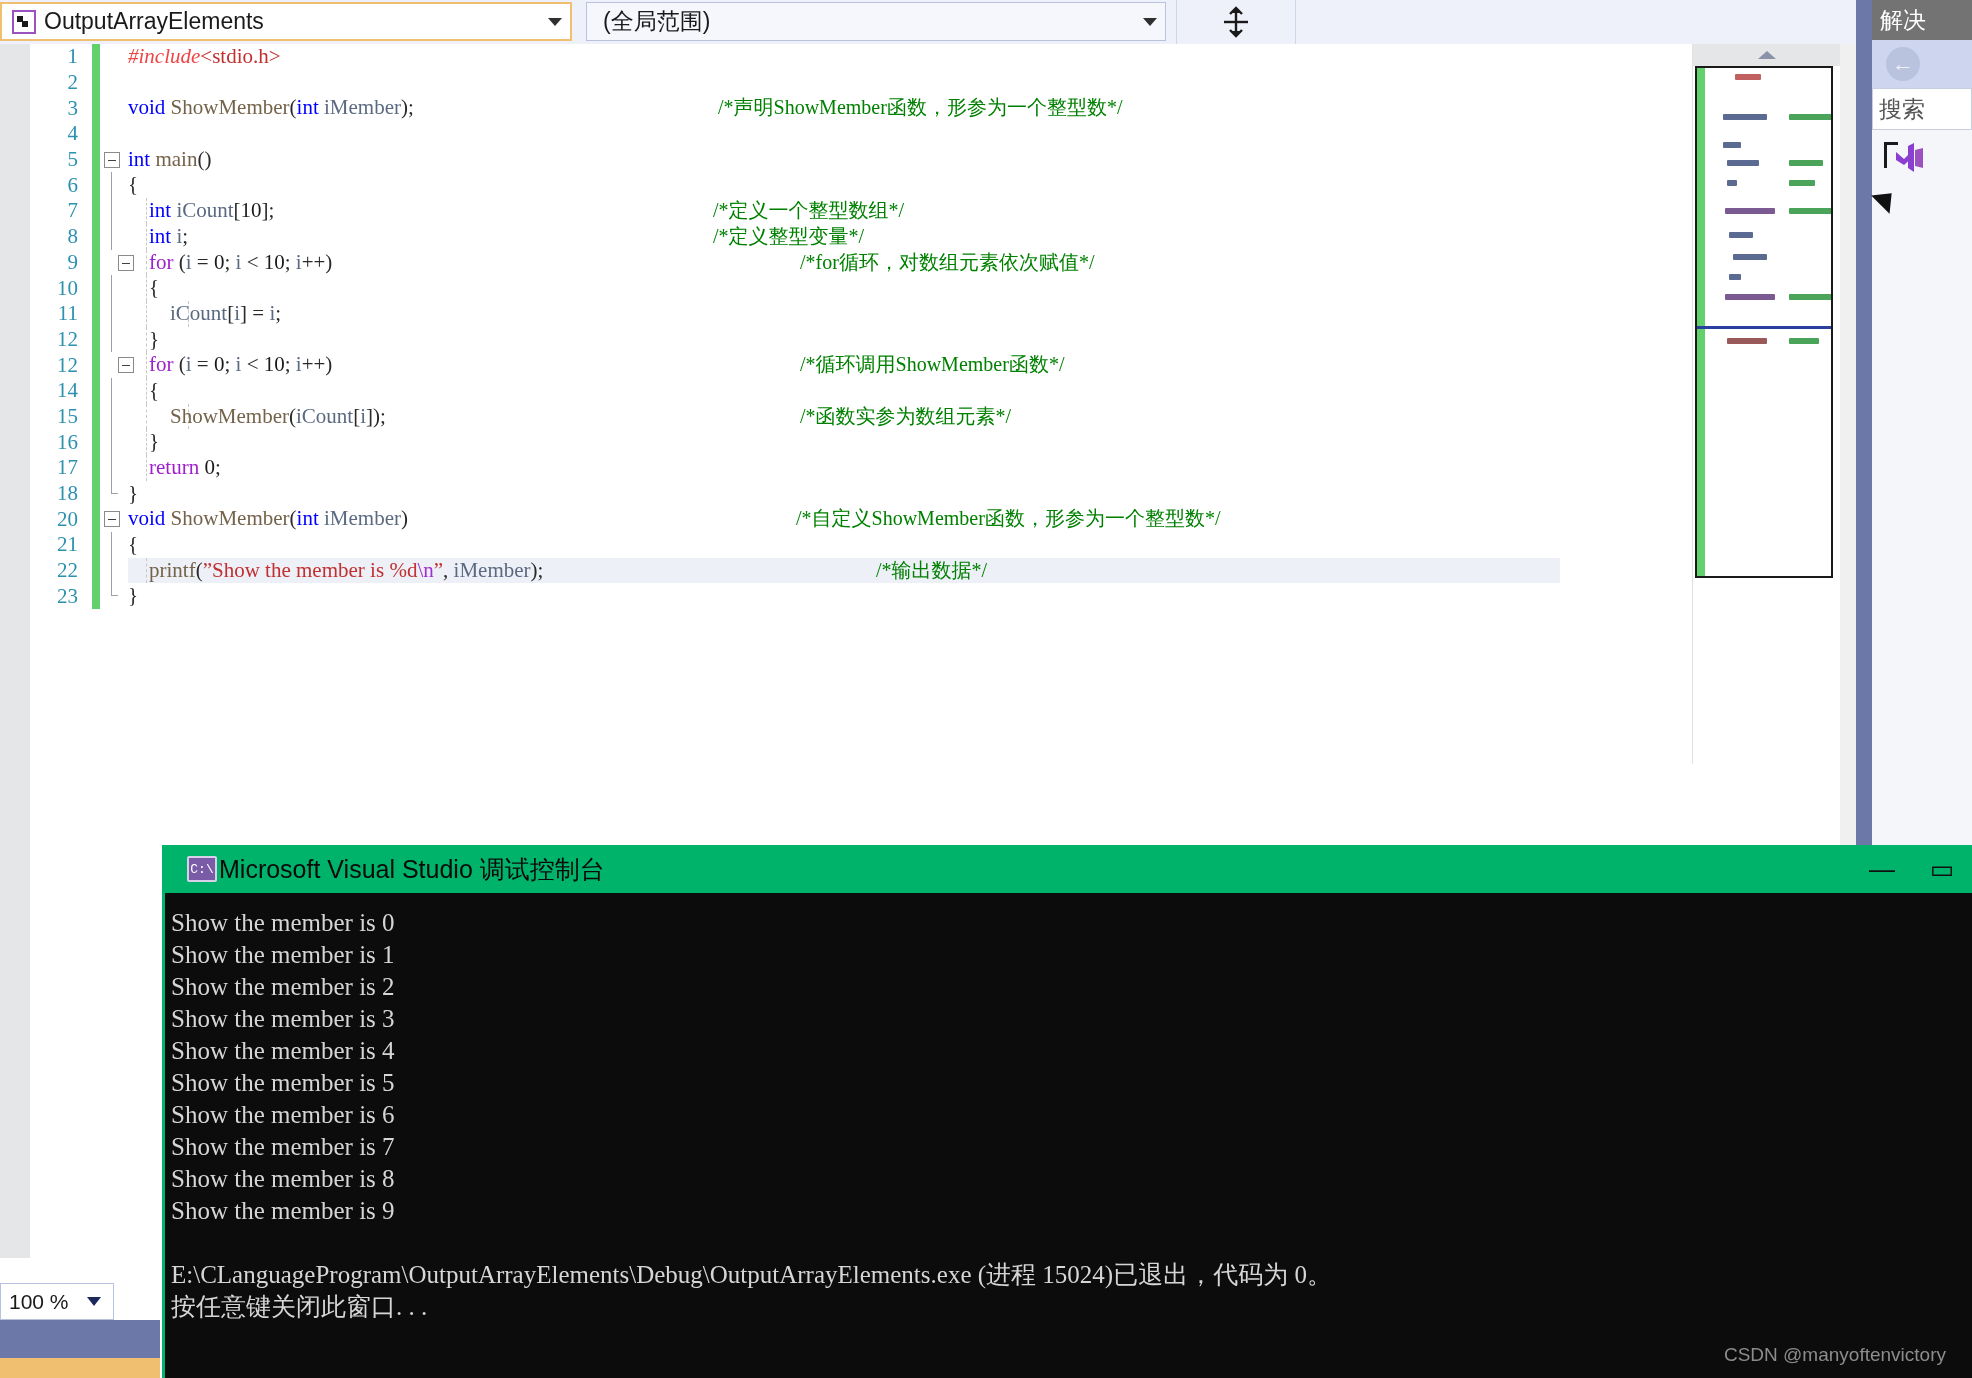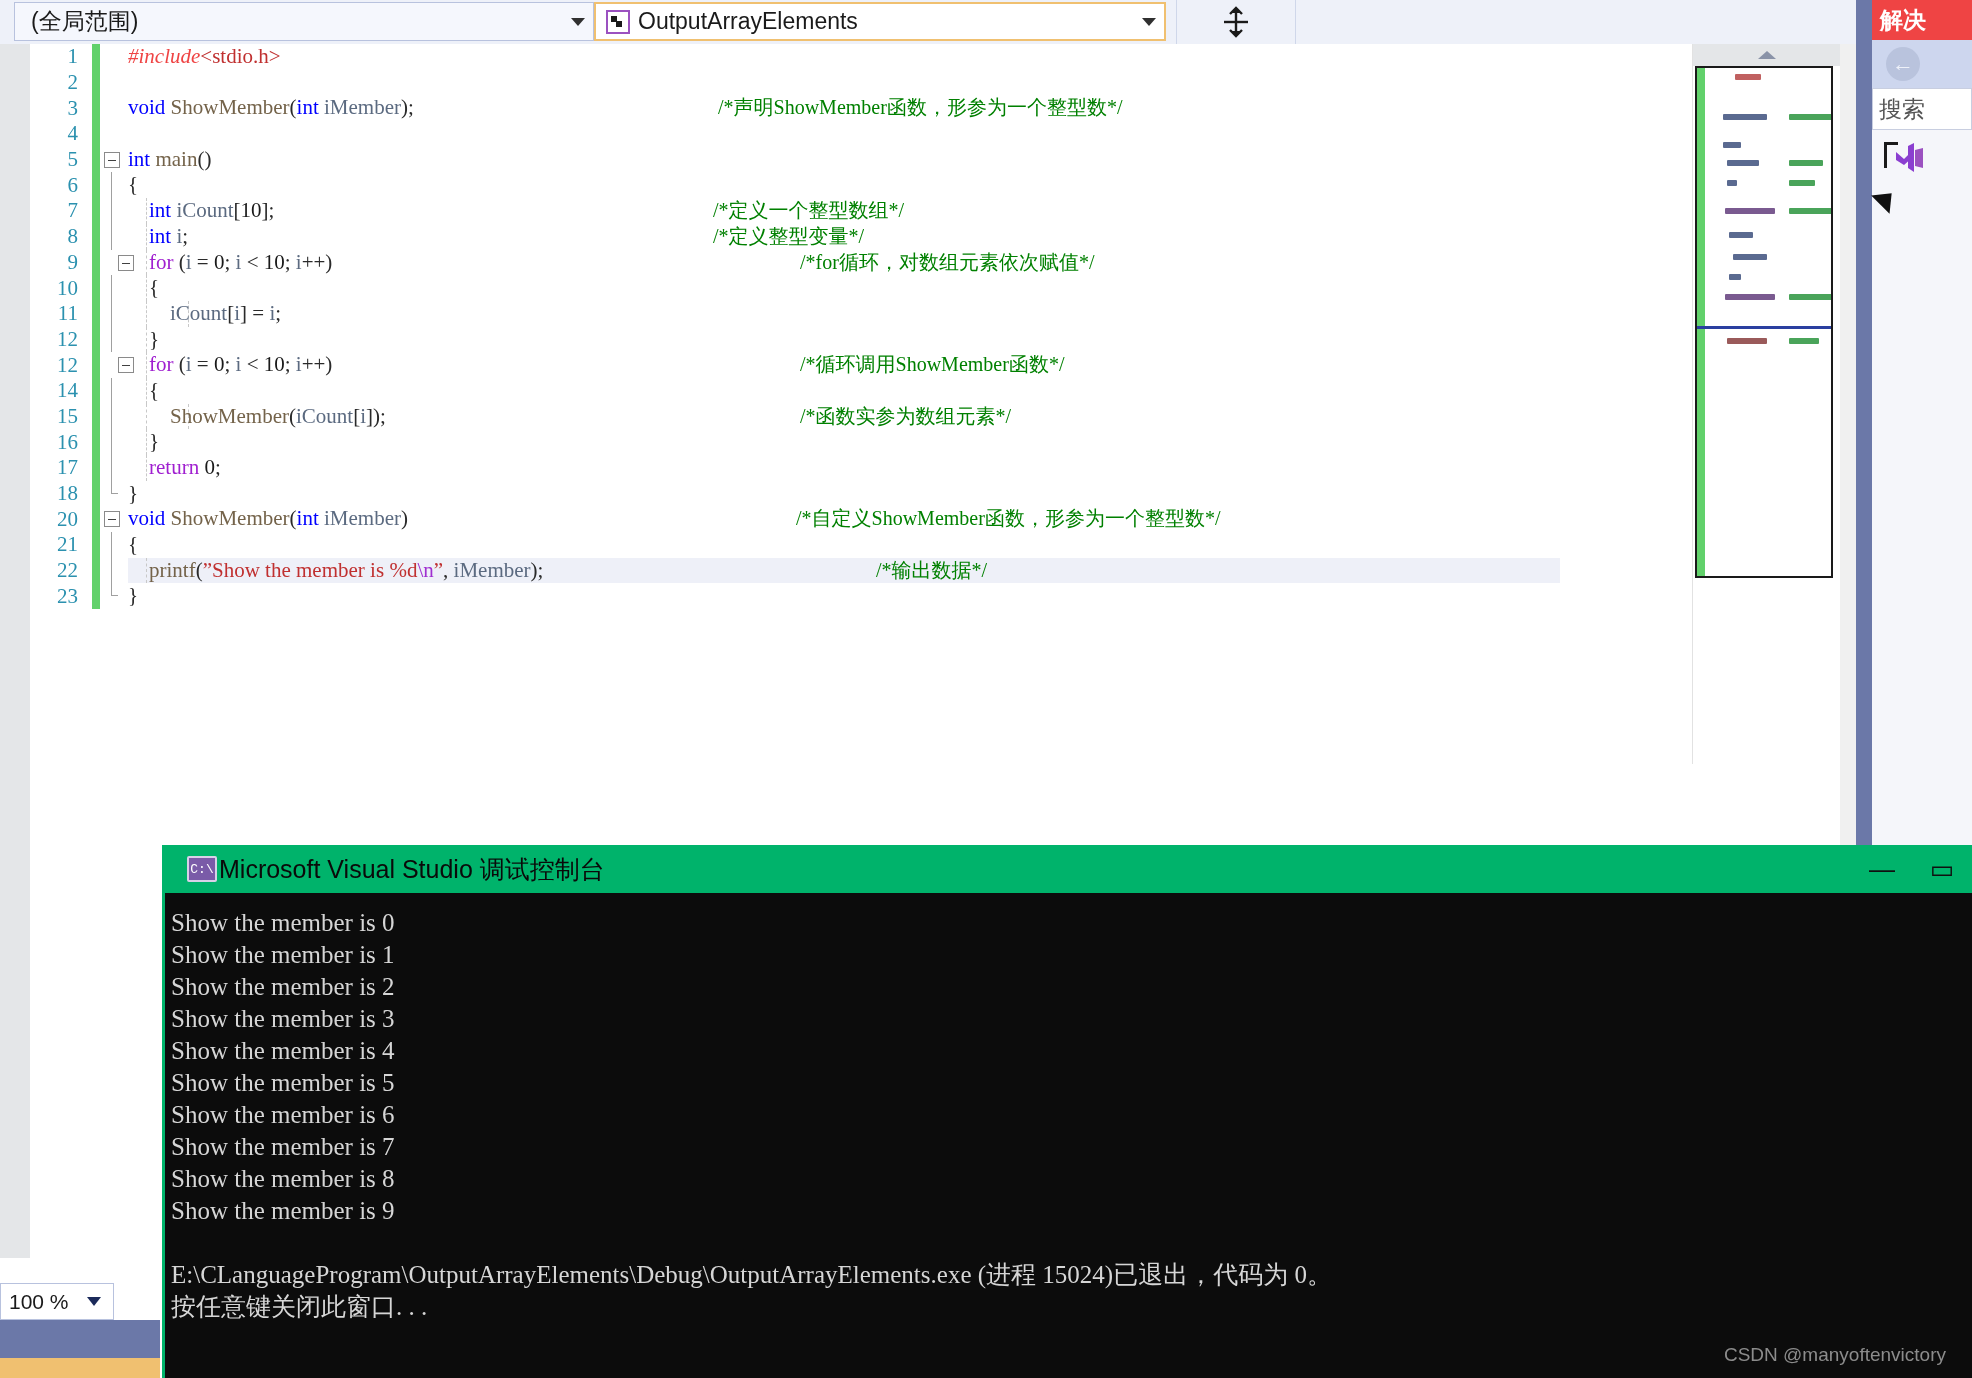--- a/index.html
+++ b/index.html
@@ -147,22 +147,22 @@
   .solution {
     position: absolute; left: 1856px; top: 0; width: 116px; height: 1378px;
     background: #f5f6fa;
   }
   .sol-edge {
     position: absolute; left: 0; top: 0; width: 16px; height: 1378px;
     background: #6b78a8;
   }
   .sol-title {
     position: absolute; left: 16px; top: 0; width: 100px; height: 40px;
-    background: #ef4444; color: #ffffff;
-    font-size: 23px; display: flex; align-items: center; padding-left: 8px; font-weight: bold;
+    background: #737373; color: #ffffff;
+    font-size: 23px; display: flex; align-items: center; padding-left: 8px;
   }
   .sol-toolbar {
     position: absolute; left: 16px; top: 40px; width: 100px; height: 48px;
     background: #cdd6ee; display: flex; align-items: center; padding-left: 14px;
   }
   .back-circle {
     width: 34px; height: 34px; border-radius: 50%; background: #b9c3dd;
     display: flex; align-items: center; justify-content: center;
     color: #eef1f9; font-size: 22px;
   }
@@ -253,34 +253,34 @@
     font-size: 19px; color: #8c8c8c;
     font-family: "Liberation Sans", sans-serif;
   }
 </style>
 </head>
 <body>
 
 <div id="root">
 
   <div class="navbar">
-
-    <div class="combo combo-scope">
-      <span class="combo-text" style="padding-left:16px">(全局范围)</span>
-      <span class="combo-arrow"><span class="tri"></span></span>
-    </div>
 
     <div class="combo combo-proj focus">
       <span class="combo-icon">
         <svg width="24" height="24" viewBox="0 0 24 24">
           <rect x="1" y="1" width="22" height="22" fill="#fff" stroke="#9b51c0" stroke-width="2"></rect>
           <path d="M5 6 L11 6 L11 11 L16 11 L16 17 L10 17 L10 12 L5 12 Z" fill="#1a1a1a"></path>
         </svg>
       </span>
       <span class="combo-text">OutputArrayElements</span>
+      <span class="combo-arrow"><span class="tri"></span></span>
+    </div>
+
+    <div class="combo combo-scope">
+      <span class="combo-text" style="padding-left:16px">(全局范围)</span>
       <span class="combo-arrow"><span class="tri"></span></span>
     </div>
 
 
     <div class="splitbtn">
       <span>
         <svg width="34" height="34" viewBox="0 0 34 34">
           <path d="M17 3 L17 31 M11 9 L17 3 L23 9 M11 25 L17 31 L23 25" stroke="#1a1a1a" stroke-width="2.4" fill="none"></path>
           <path d="M5 17 L29 17" stroke="#1a1a1a" stroke-width="2.4"></path>
           <path d="M12 8 L17 3 L22 8 Z" fill="#1a1a1a"></path>

